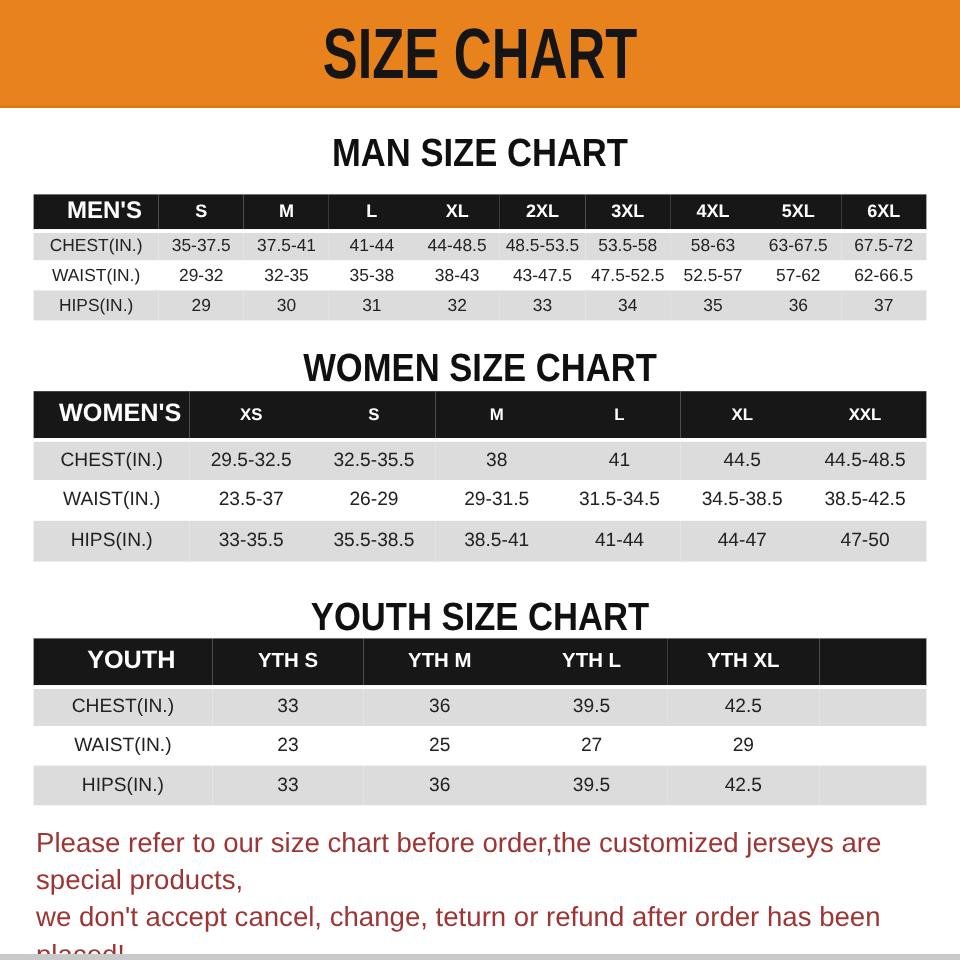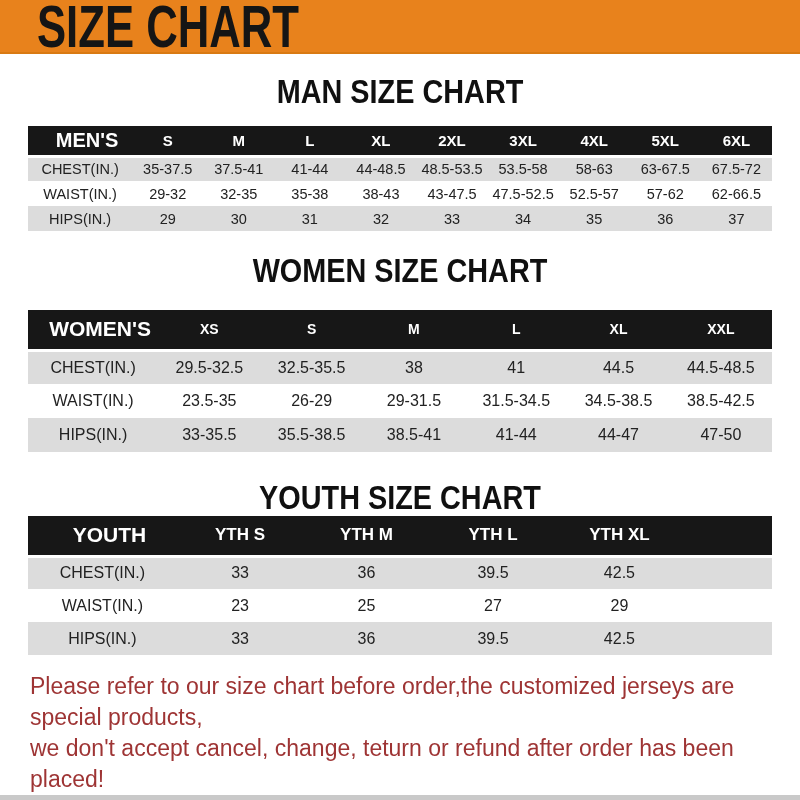--- a/index.html
+++ b/index.html
@@ -6,23 +6,23 @@
   html, body {
     margin: 0; padding: 0;
     width: 800px; height: 800px;
     background: #ffffff;
     font-family: "Liberation Sans", sans-serif;
     overflow: hidden;
     position: relative;
   }
   
   .banner {
-    height: 54px;
+    height: 90px;
     background: #E8821C;
-    display: flex; align-items: center; justify-content: flex-start;
+    display: flex; align-items: center; justify-content: center;
     border-bottom: 2px solid #d97a12;
   }
   .banner .banner-text {
     display: inline-block;
     font-size: 56px;
     font-weight: 700;
     color: #151515;
     letter-spacing: 0px;
     transform: scale(0.78, 1.06);
     white-space: nowrap;
@@ -69,21 +69,21 @@
   table.size-table tbody tr:nth-child(even) { background: #FFFFFF; }
 
   .t-men   { margin-top: 16px; font-size: 14.5px; }
   .t-men   thead tr { height: 30px; }
   .t-men   thead th { font-size: 15px; }
   .t-men   thead th.rowlabel { font-size: 20px; }
   .t-men   tbody tr { height: 25px; }
   .t-men   col.lab { width: 14%; }
   .t-men   col.c   { width: 9.555%; }
 
-  .t-women { margin-top: 21px; font-size: 16px; }
+  .t-women { margin-top: 1px; font-size: 16px; }
   .t-women thead tr { height: 40px; }
   .t-women thead th { font-size: 14px; }
   .t-women thead th.rowlabel { font-size: 21px; }
   .t-women tbody tr { height: 34px; }
   .t-women col.lab { width: 17.5%; }
   .t-women col.c   { width: 13.75%; }
 
   .t-youth { font-size: 16px; }
   .t-youth thead tr { height: 40px; }
   .t-youth thead th { font-size: 17px; }
@@ -213,21 +213,21 @@
           <th>CHEST(IN.)</th>
           <td>29.5-32.5</td>
           <td>32.5-35.5</td>
           <td>38</td>
           <td>41</td>
           <td>44.5</td>
           <td>44.5-48.5</td>
         </tr>
         <tr>
           <th>WAIST(IN.)</th>
-          <td>23.5-35</td>
+          <td>23.5-37</td>
           <td>26-29</td>
           <td>29-31.5</td>
           <td>31.5-34.5</td>
           <td>34.5-38.5</td>
           <td>38.5-42.5</td>
         </tr>
         <tr>
           <th>HIPS(IN.)</th>
           <td>33-35.5</td>
           <td>35.5-38.5</td>

